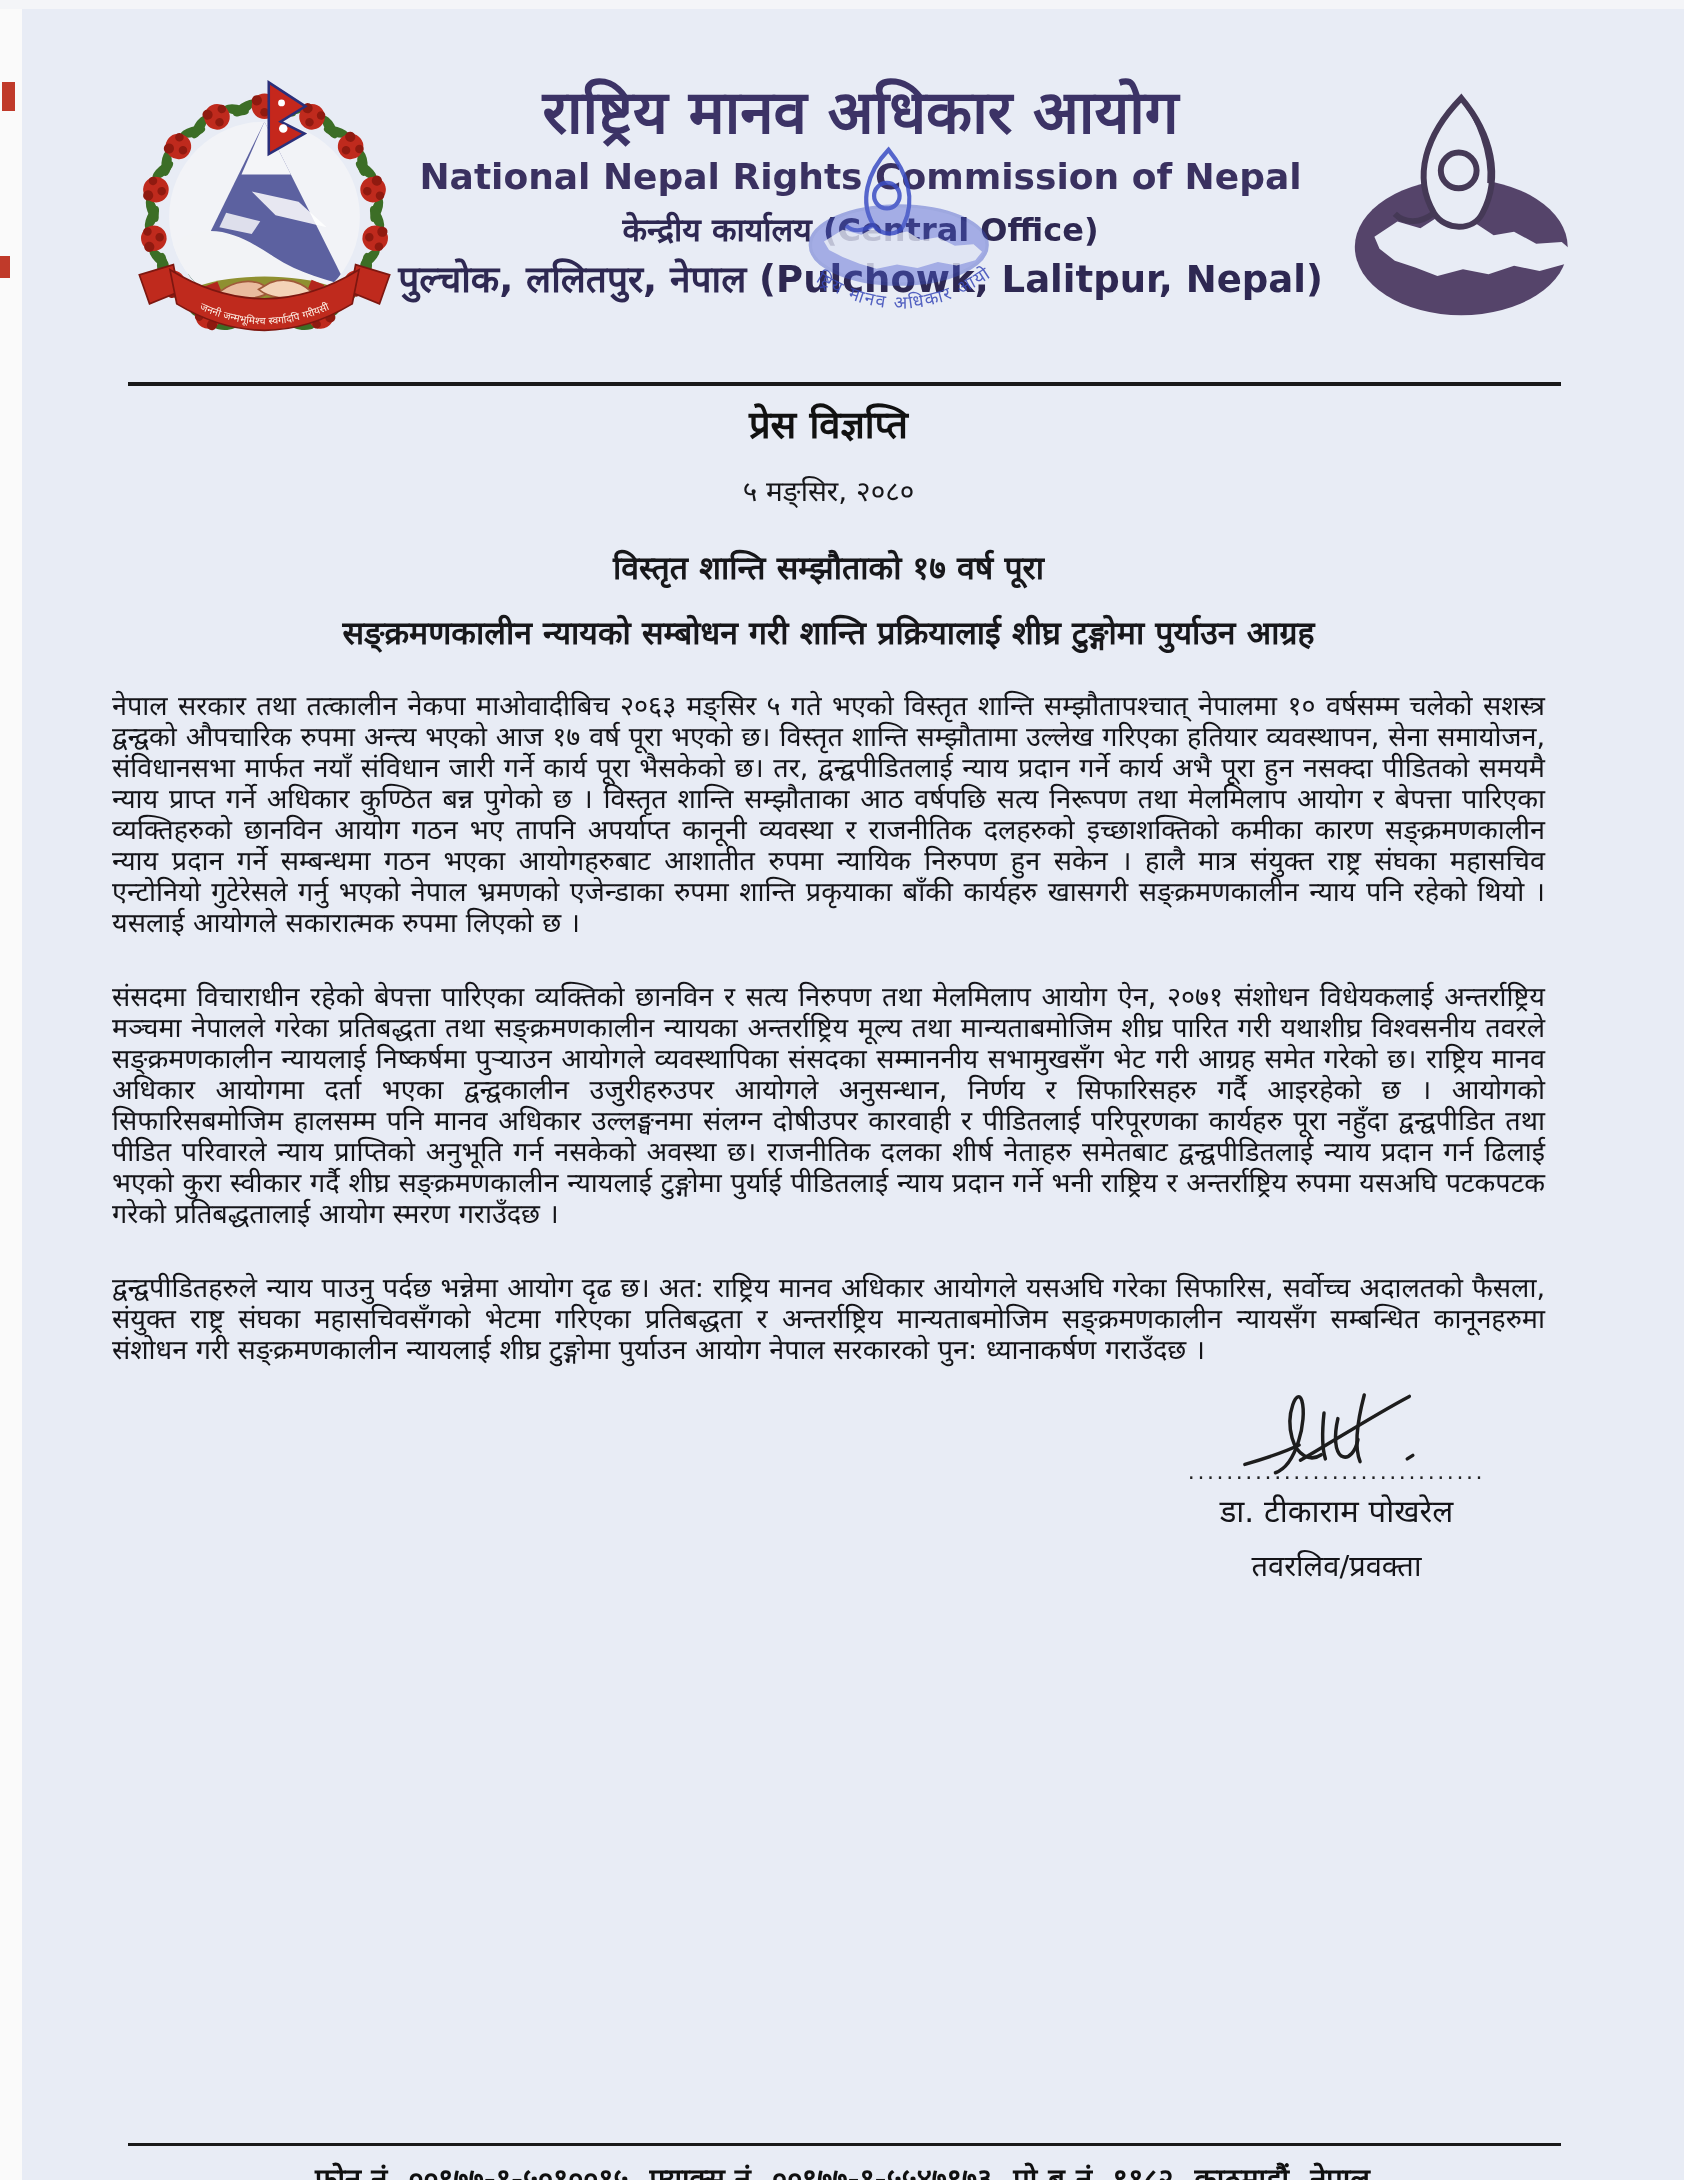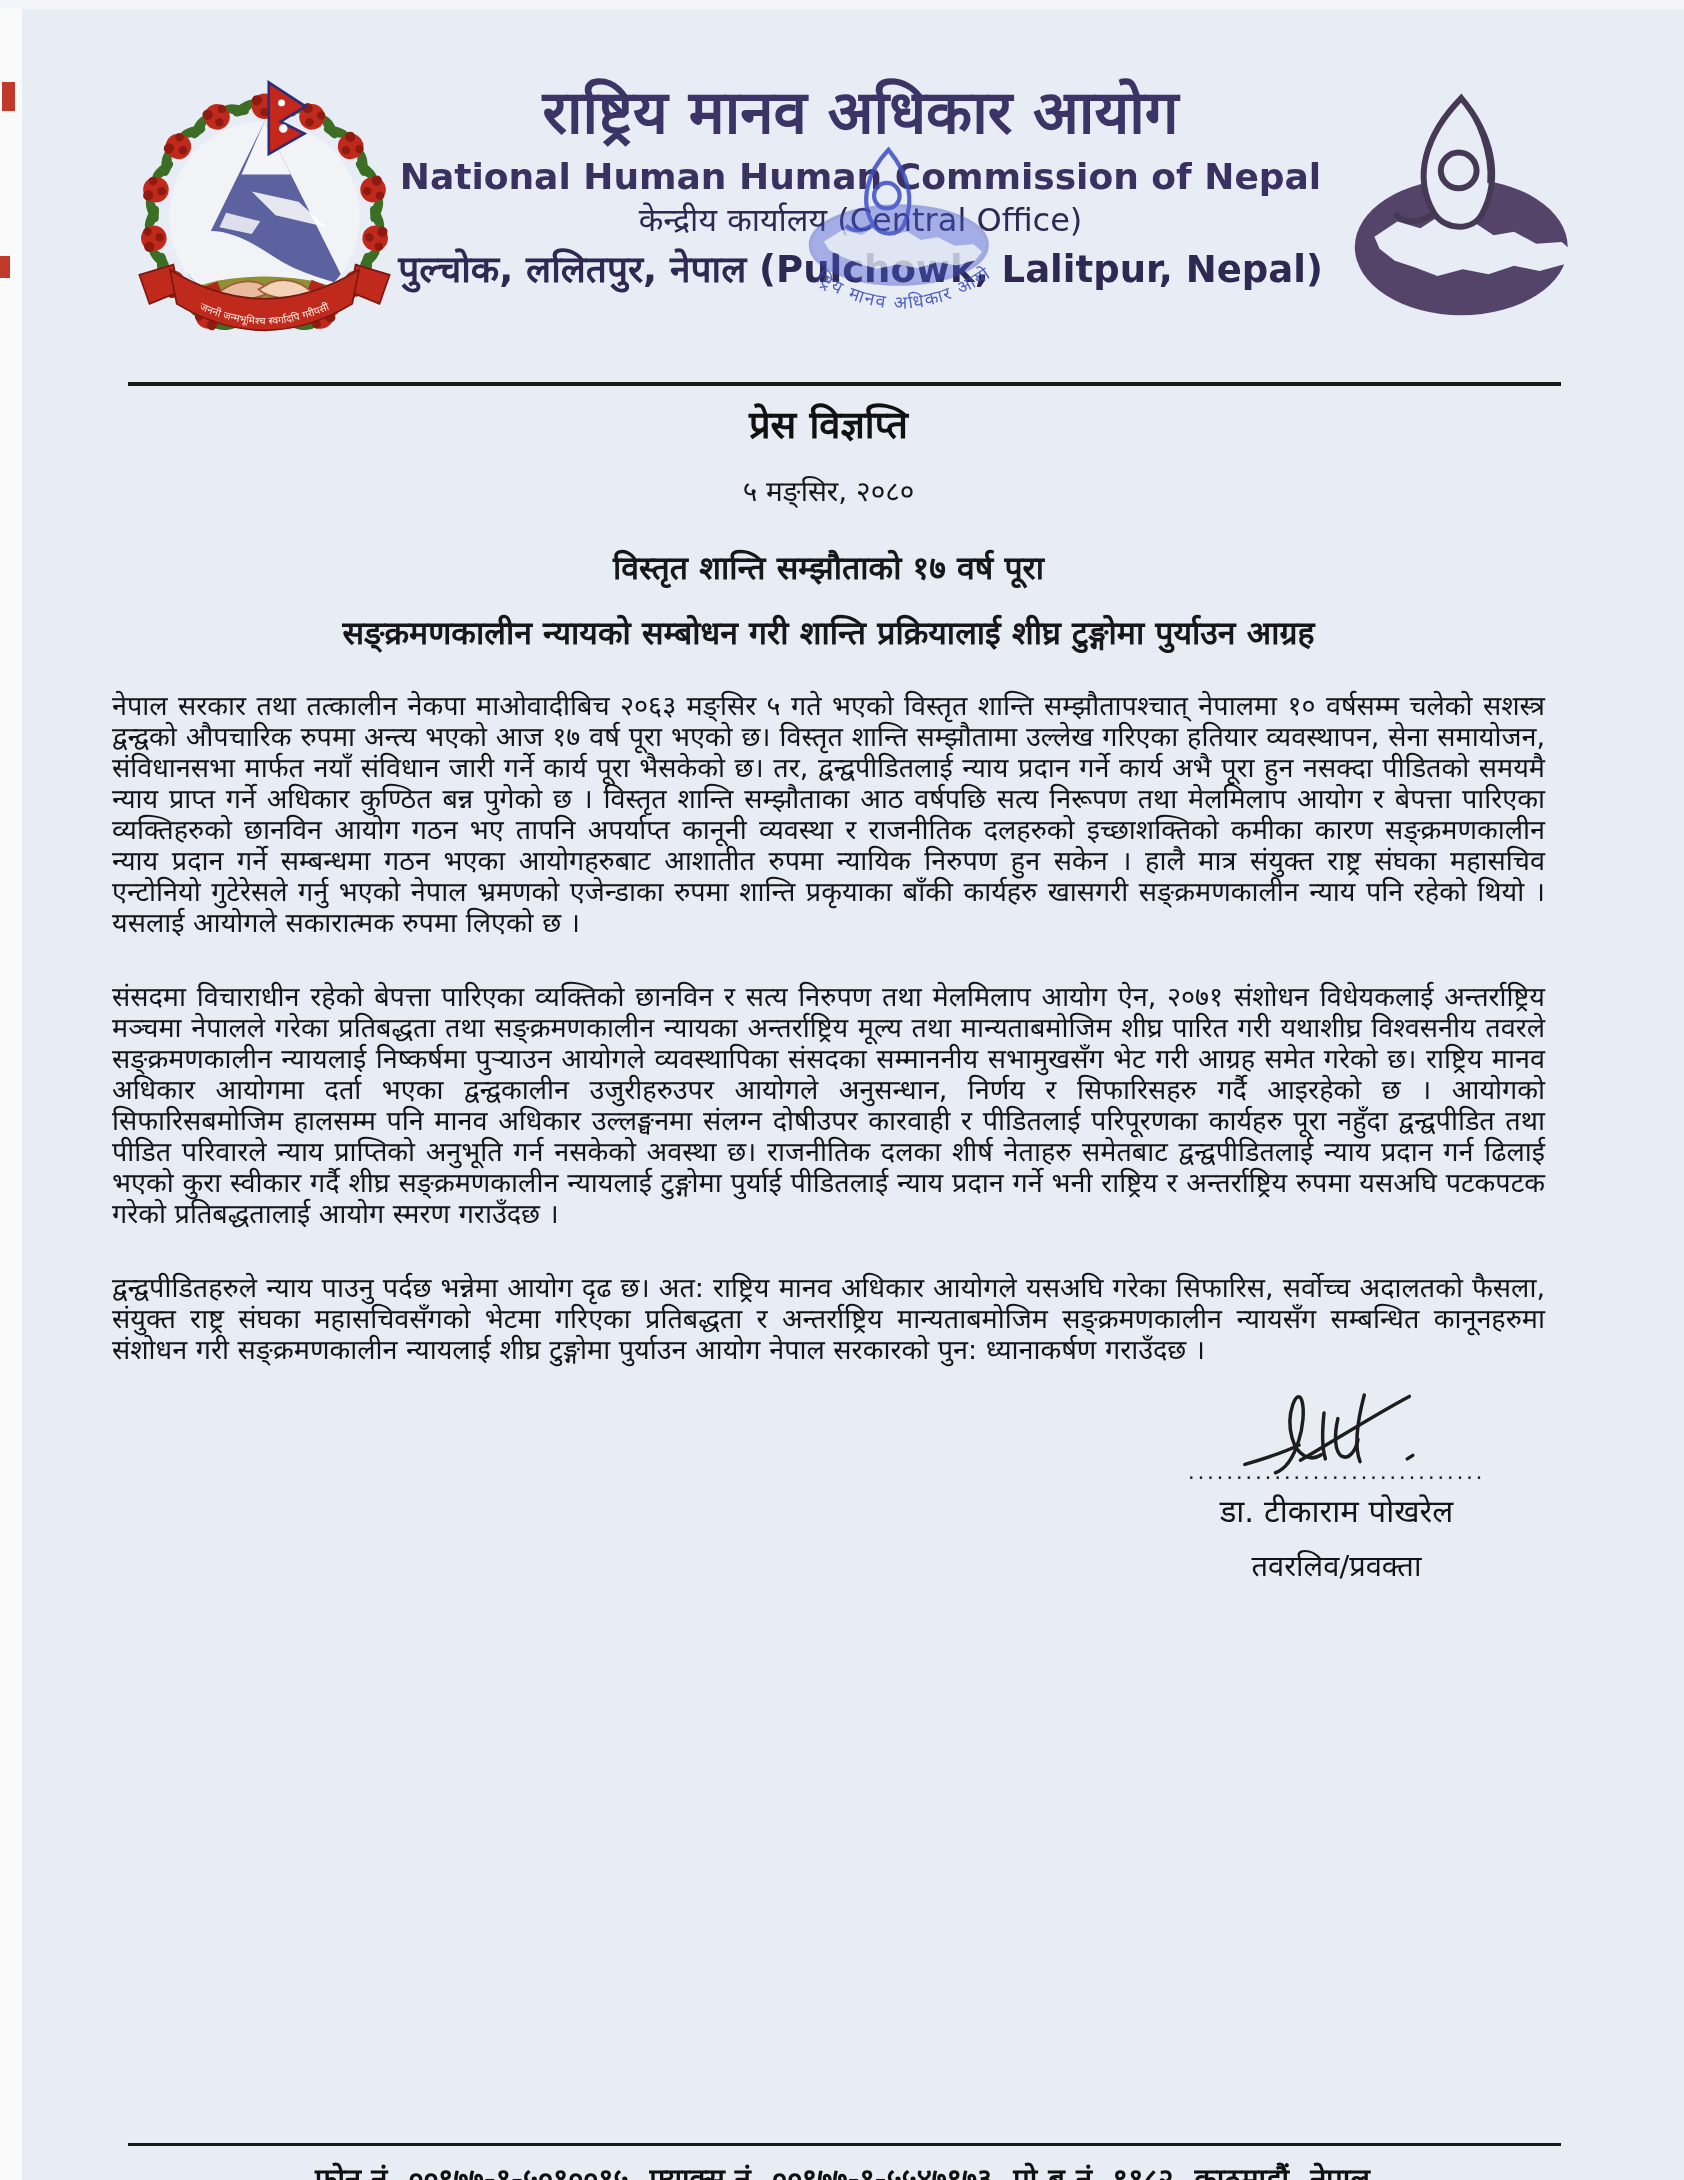--- a/index.html
+++ b/index.html
@@ -18,21 +18,21 @@
   .mark2{left:0px;top:256px;width:10.2px;height:22px;}
 
   
   .coat{position:absolute;left:124px;top:72px;width:281px;height:273px;}
   .header-text{
     position:absolute;left:375px;top:78px;width:971px;
     text-align:center;color:#3c3366;
   }
   .np-title{font-size:60px;font-weight:bold;line-height:1.15;}
   .en-title{font-size:36px;font-weight:bold;margin-top:8.5px;color:#3a3160;}
-  .office-line{font-size:32px;font-weight:normal;margin-top:0;color:#2e2852;}
+  .office-line{font-size:32px;font-weight:bold;margin-top:10px;color:#2e2852;}
   .addr-line{font-size:37px;font-weight:bold;margin-top:2px;color:#2e2852;}
   .nhrc-logo{position:absolute;left:1325px;top:85px;width:264px;height:239px;}
   .stamp{position:absolute;left:771px;top:143px;width:264px;height:204px;opacity:.85;}
 
   .rule-top{position:absolute;left:128px;top:382px;width:1433px;height:4.3px;background:#191919;}
   .rule-bottom{position:absolute;left:128px;top:2143px;width:1433px;height:3.4px;background:#191919;}
 
   
   .main{position:absolute;left:112px;top:397px;width:1433px;}
   .press-title{text-align:center;font-size:38px;font-weight:bold;color:#111;}
@@ -129,21 +129,21 @@
       <polygon points="312,238 272,226 266,258 300,272" fill="#bf2a1d" stroke="#7d1710" stroke-width="2"></polygon>
       <path d="M54 232 Q165 300 276 232 L268 272 Q165 334 62 272 Z" fill="#bf2a1d" stroke="#7d1710" stroke-width="2"></path>
       <text font-size="12" fill="#fdf0e6">
         <textPath href="#mottoArc" startOffset="50%" text-anchor="middle">जननी जन्मभूमिश्च स्वर्गादपि गरीयसी</textPath>
       </text>
     </g>
   </svg>
 
   <div class="header-text">
     <div class="np-title">राष्ट्रिय मानव अधिकार आयोग</div>
-    <div class="en-title">National Human Human Commission of Nepal</div>
+    <div class="en-title">National Nepal Rights Commission of Nepal</div>
     <div class="office-line">केन्द्रीय कार्यालय (Central Office)</div>
     <div class="addr-line">पुल्चोक, ललितपुर, नेपाल (Pulchowk, Lalitpur, Nepal)</div>
   </div>
 
   <svg class="nhrc-logo" viewBox="0 0 310 280">
     <ellipse cx="160" cy="190" rx="125" ry="80" fill="#55446a"></ellipse>
     <polygon fill="#e8ecf5" points="58,178 85,160 112,168 132,155 152,168 178,163 198,176 222,172 248,186 278,184 292,196 282,210 252,218 222,212 192,222 162,216 132,224 106,214 82,206 64,192"></polygon>
     <g fill="#e8ecf5" stroke="#453956" stroke-width="7">
       <path d="M160 15 C 118 58 103 108 128 150 C 141 171 174 172 185 150 C 207 108 196 58 160 15 Z"></path>
       <circle cx="157" cy="100" r="21" fill="none"></circle>

